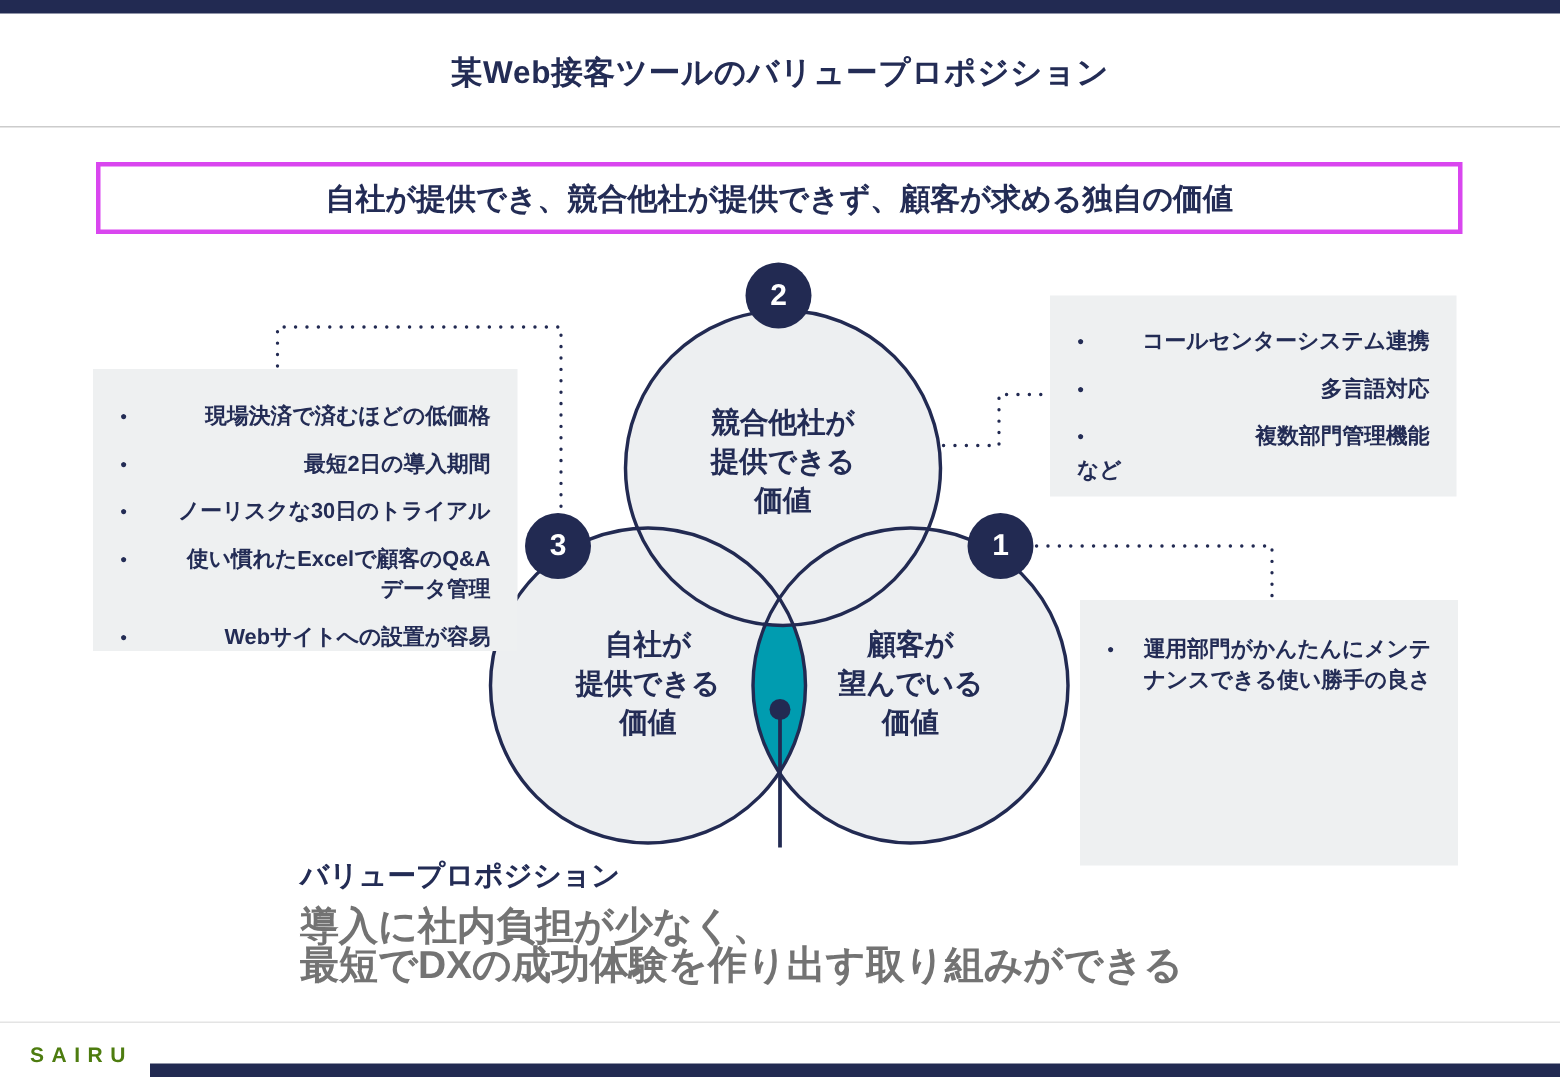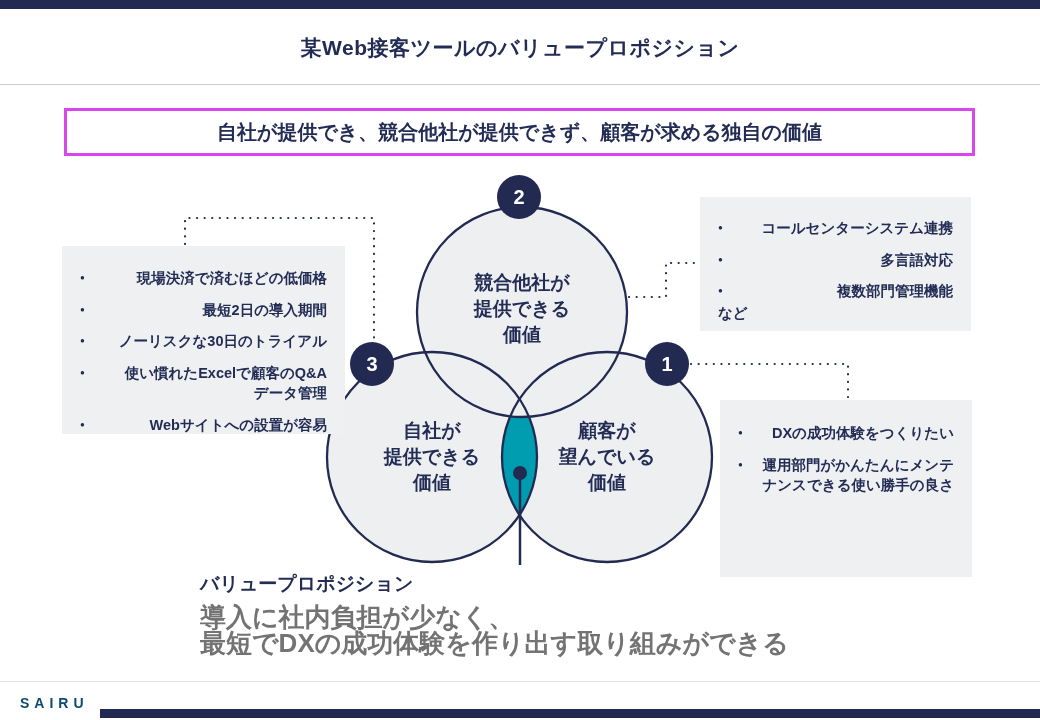--- a/index.html
+++ b/index.html
@@ -44,21 +44,21 @@
   .panel .suffix{font-size:14.5px;font-weight:700;margin-top:2px;}
   .panel.left-panel{left:62px;top:246px;width:283px;height:188px;padding:22px 18px;}
   .panel.topright-panel{left:700px;top:197px;width:271px;height:134px;padding:21px 18px;}
   .panel.botright-panel{left:720px;top:400px;width:252px;height:177px;padding:23px 18px;}
   
   .vp{left:200px;top:571px;width:640px;text-align:left;z-index:2;}
   .vp .vp-label{font-size:19px;font-weight:700;color:#232c55;margin-bottom:7px;}
   .vp .vp-line{font-size:26px;font-weight:700;color:#737373;line-height:26px;}
   
   .footer-divider{left:0;top:681px;width:1040px;height:1px;background:#e4e4e4;}
-  .logo{left:20px;top:695px;font-size:14px;font-weight:700;letter-spacing:5px;color:#0c4a6e;}
+  .logo{left:20px;top:695px;font-size:14px;font-weight:700;letter-spacing:5px;color:#4d7c0f;}
   .bottombar{left:100px;top:709px;width:940px;height:9px;background:#222a52;}
 </style>
 </head>
 <body>
 
 <div class="abs topbar"></div>
 <div class="abs title">某Web接客ツールのバリュープロポジション</div>
 <div class="abs header-divider"></div>
 
 <div class="abs banner">
@@ -113,21 +113,20 @@
   <ul>
     <li><span>コールセンターシステム連携</span></li>
     <li><span>多言語対応</span></li>
     <li><span>複数部門管理機能</span></li>
   </ul>
   <div class="suffix">など</div>
 </div>
 
 <div class="abs panel botright-panel">
   <ul>
-    <li><span>DXの成功体験をつくりたい</span></li>
     <li><span>運用部門がかんたんにメンテ
 ナンスできる使い勝手の良さ</span></li>
   </ul>
 </div>
 
 <div class="abs vp">
   <div class="vp-label">バリュープロポジション</div>
   <div class="vp-line">導入に社内負担が少なく、</div>
   <div class="vp-line">最短でDXの成功体験を作り出す取り組みができる</div>
 </div>

